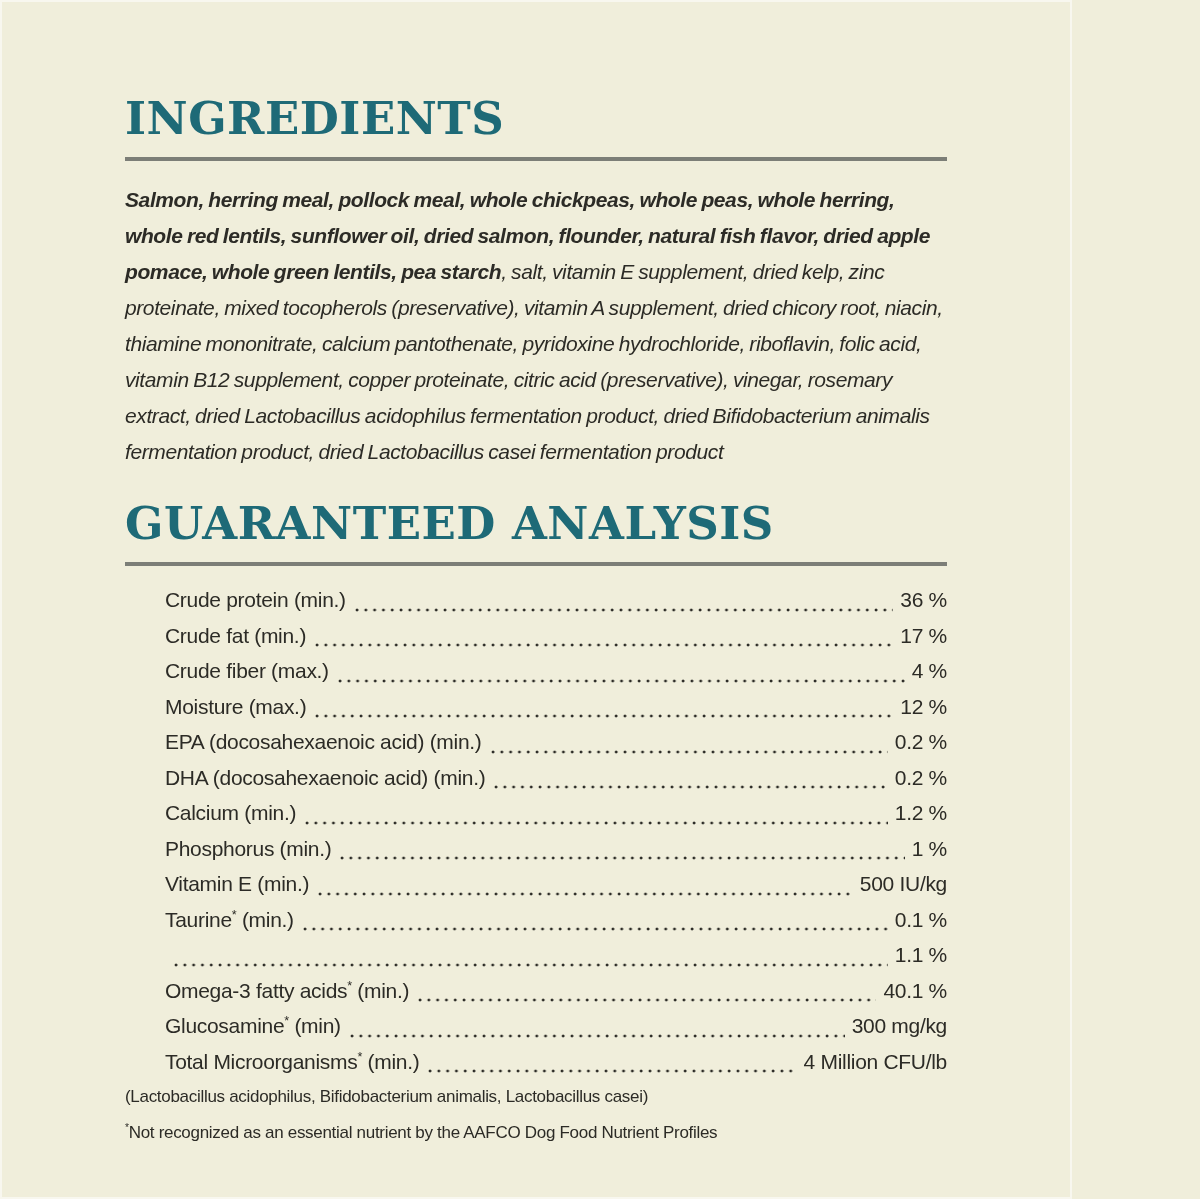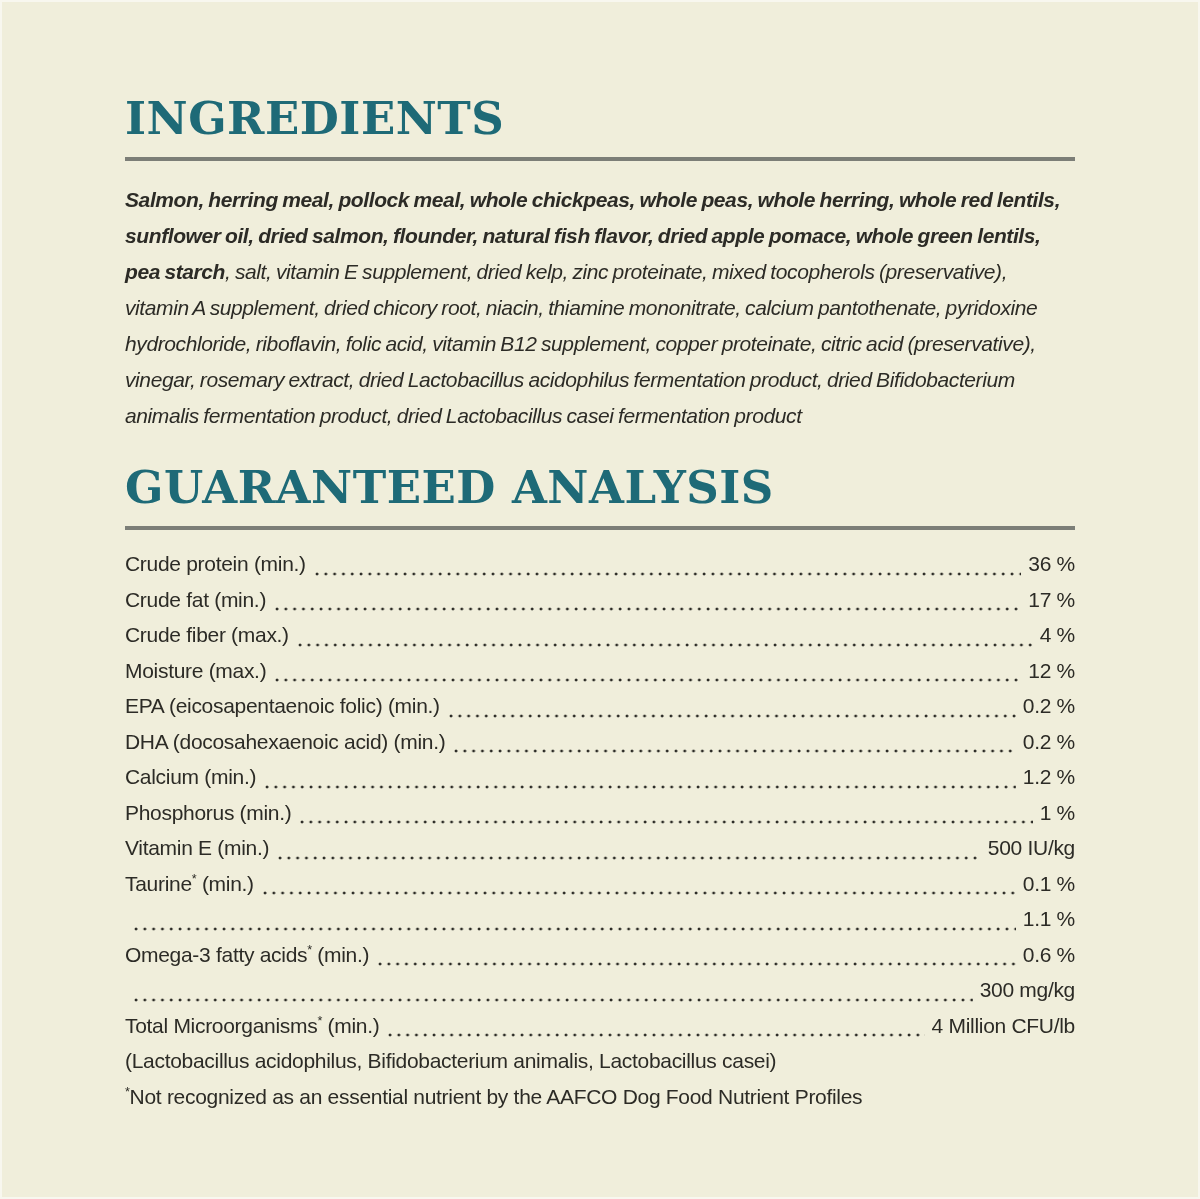--- a/index.html
+++ b/index.html
@@ -11,21 +11,21 @@
   *{box-sizing:border-box;}
   html,body{margin:0;padding:0;}
   body{
     width:1200px;height:1199px;
     background:var(--bg);
     font-family:"Liberation Sans",sans-serif;
     color:var(--text);
     overflow:hidden;
   }
   .label{
-    width:1200px;height:1199px;
+    width:1072px;height:1199px;
     padding:94px 125px 0 125px;
     box-shadow:inset 0 0 0 2px rgba(255,255,255,0.55);
   }
   .sec-title{
     margin:0;
     font-family:"DejaVu Serif",serif;
     font-weight:bold;
     font-size:45px;
     line-height:50px;
     letter-spacing:0.5px;
@@ -47,40 +47,41 @@
   .ing-text strong{font-weight:bold;}
   .ga-section .sec-title{margin-top:29px;}
   .rows{margin-top:16px;}
   .row{
     display:flex;
     align-items:baseline;
     font-size:21px;
     line-height:35.5px;
     letter-spacing:-0.3px;
     white-space:nowrap;
+    margin-left:40px;
   }
   .row .lab{flex:0 0 auto;}
   .row .dots{
     flex:1 1 auto;
     align-self:flex-end;
     height:4px;
     margin:0 7px 6px 9px;
     background-image:radial-gradient(circle at 2px 2px, var(--text) 1.25px, transparent 1.7px);
     background-size:8.8px 4px;
     background-repeat:repeat-x;
   }
   .row .val{flex:0 0 auto;text-align:center;}
   sup{
     font-size:60%;
     line-height:0;
     vertical-align:super;
   }
   .foot{
     margin:0;
-    font-size:21px;
+    font-size:17px;
     line-height:35.5px;
     letter-spacing:-0.3px;
   }
 </style>
 </head>
 <body>
 
 <div class="label">
 
   <section class="ing-section">
@@ -107,21 +108,21 @@
           <span class="lab">Crude fiber (max.)</span>
           <span class="dots"></span>
           <span class="val">4 %</span>
         </div>
         <div class="row">
           <span class="lab">Moisture (max.)</span>
           <span class="dots"></span>
           <span class="val">12 %</span>
         </div>
         <div class="row">
-          <span class="lab">EPA (eicosapentaenoic folic) (min.)</span>
+          <span class="lab">EPA (docosahexaenoic acid) (min.)</span>
           <span class="dots"></span>
           <span class="val">0.2 %</span>
         </div>
         <div class="row">
           <span class="lab">DHA (docosahexaenoic acid) (min.)</span>
           <span class="dots"></span>
           <span class="val">0.2 %</span>
         </div>
         <div class="row">
           <span class="lab">Calcium (min.)</span>
@@ -143,23 +144,24 @@
           <span class="dots"></span>
           <span class="val">0.1 %</span>
         </div>
         <div class="row">
           <span class="dots"></span>
           <span class="val">1.1 %</span>
         </div>
         <div class="row">
           <span class="lab">Omega-3 fatty acids<sup>*</sup> (min.)</span>
           <span class="dots"></span>
-          <span class="val">0.6 %</span>
+          <span class="val">40.1 %</span>
         </div>
         <div class="row">
+          <span class="lab">Glucosamine<sup>*</sup> (min)</span>
           <span class="dots"></span>
           <span class="val">300 mg/kg</span>
         </div>
         <div class="row">
           <span class="lab">Total Microorganisms<sup>*</sup> (min.)</span>
           <span class="dots"></span>
           <span class="val">4 Million CFU/lb</span>
         </div>
       </div>
     <p class="foot">(Lactobacillus acidophilus, Bifidobacterium animalis, Lactobacillus casei)</p>

